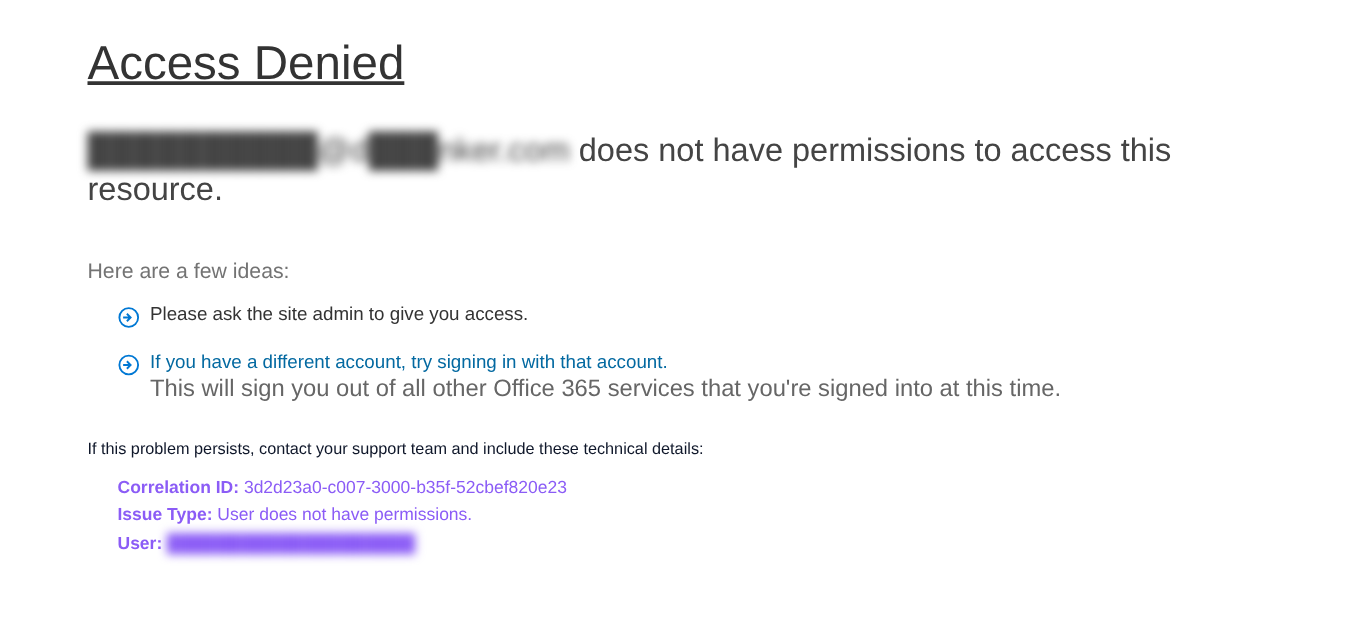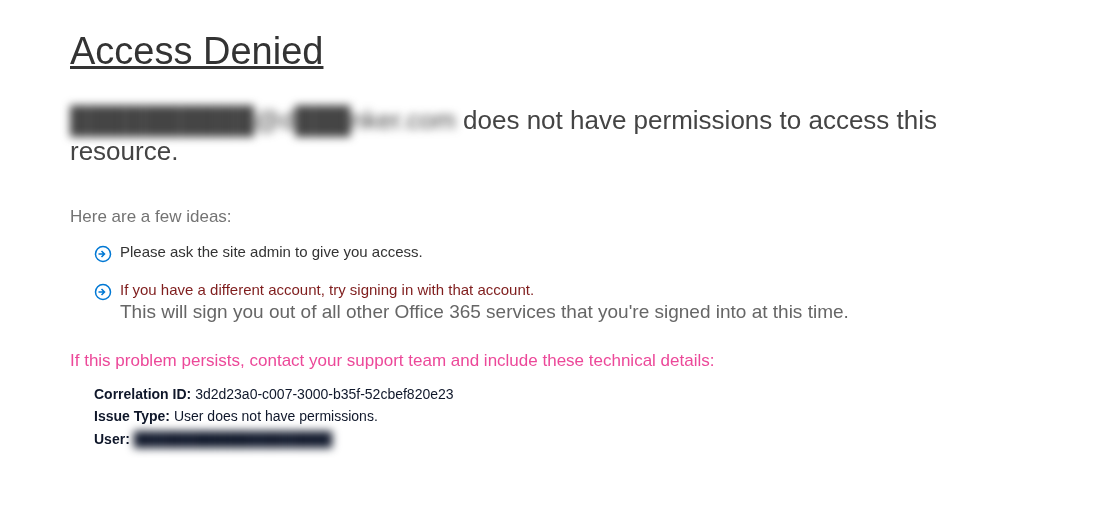--- a/index.html
+++ b/index.html
@@ -52,41 +52,41 @@
       height: 18px;
       stroke: #0078d4;
       fill: none;
       stroke-width: 2;
     }
     .idea-text {
       font-size: 15px;
       color: #333;
     }
     .idea-link {
-      color: #7f1d1d;
+      color: #0369a1;
       text-decoration: none;
       cursor: pointer;
       font-size: 15px;
     }
     .idea-subtext {
       font-size: 19px;
       color: #666;
       margin-top: 2px;
     }
     .persist-heading {
-      font-size: 17px;
+      font-size: 13px;
       font-weight: 400;
-      color: #ec4899;
+      color: #0f172a;
       margin: 28px 0 12px 0;
     }
     .tech-details {
       margin-left: 24px;
       font-size: 14px;
       line-height: 1.6;
-      color: #0f172a;
+      color: #8b5cf6;
     }
     .tech-row {
       margin: 0;
     }
     .tech-label {
       font-weight: 600;
     }
     .tech-value {
       font-weight: 400;
     }

